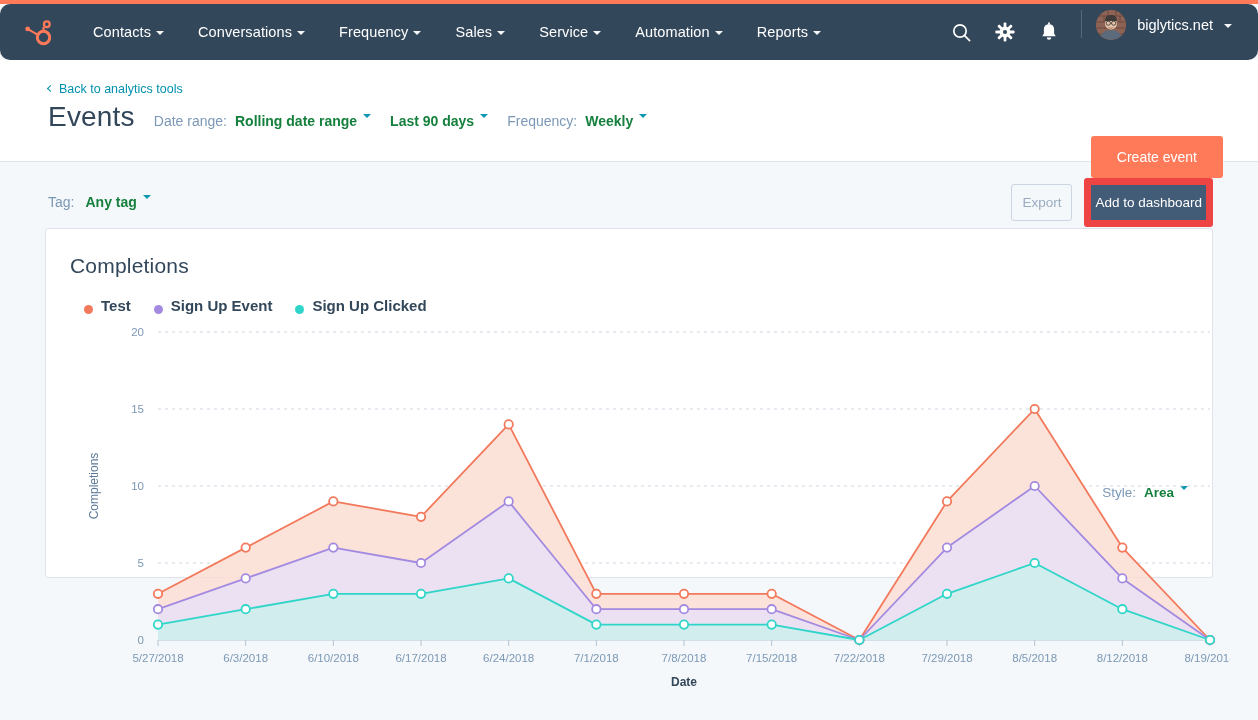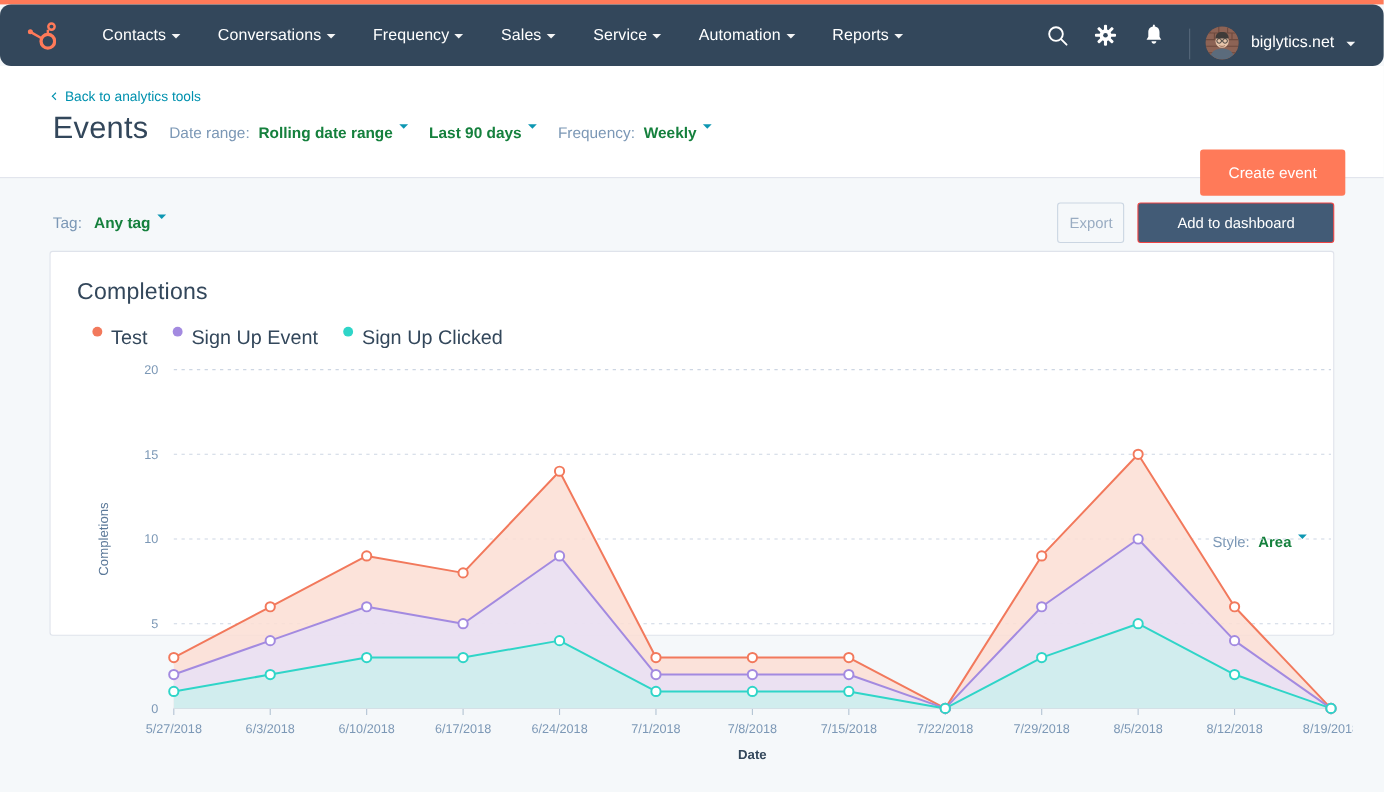--- a/index.html
+++ b/index.html
@@ -44,21 +44,21 @@
     display: inline-block;
     width: 0; height: 0;
     border-left: 4px solid transparent;
     border-right: 4px solid transparent;
     border-top: 4.5px solid currentColor;
     opacity: .95;
     position: relative; top: 1px;
   }
   .nav-right {
     margin-left: auto;
-    display: flex; align-items: flex-end;
+    display: flex; align-items: flex-start;
     gap: 0px;
   }
   .nav-icon-btn {
     width: 44px; height: 44px;
     display: flex; align-items: center; justify-content: center;
     cursor: pointer;
     color: #fff;
   }
   .nav-divider {
     width: 1px; height: 28px;
@@ -145,24 +145,24 @@
     border: 1px solid #cbd6e2;
     border-radius: 3px;
     font-size: 13.5px;
     padding: 10px 10px;
     cursor: pointer;
     font-family: inherit;
   }
   .btn-dashboard {
     background: #425b76;
     color: #fff;
-    border: 1px solid #ef4444;
+    border: 7px solid #ef4444;
     border-radius: 3px;
     font-size: 13.5px;
-    padding: 10px 35px;
+    padding: 10px 4px;
     cursor: pointer;
     font-family: inherit;
   }
 
   
   .card {
     margin: 4px 45px 0 45px;
     background: #fff;
     border: 1px solid #dfe3eb;
     border-radius: 3px;
@@ -181,22 +181,22 @@
     position: absolute;
     top: 256px; right: 24px;
     font-size: 13.5px;
     display: flex; align-items: baseline; gap: 8px;
   }
   .legend {
     display: flex; align-items: center; gap: 23px;
     margin: 19px 0 0 14px;
   }
   .legend-item {
-    display: flex; align-items: flex-start; gap: 8px;
-    font-size: 18px; color: #33475b; font-weight: 400;
+    display: flex; align-items: flex-end; gap: 8px;
+    font-size: 15px; color: #33475b; font-weight: 700;
     cursor: pointer;
   }
   .legend-dot { width: 9px; height: 9px; border-radius: 50%; flex: none; }
 
   .plot-wrap { position: relative; margin-top: 6px; }
   .plot-wrap svg { display: block; }
 </style>
 </head>
 <body>
 

